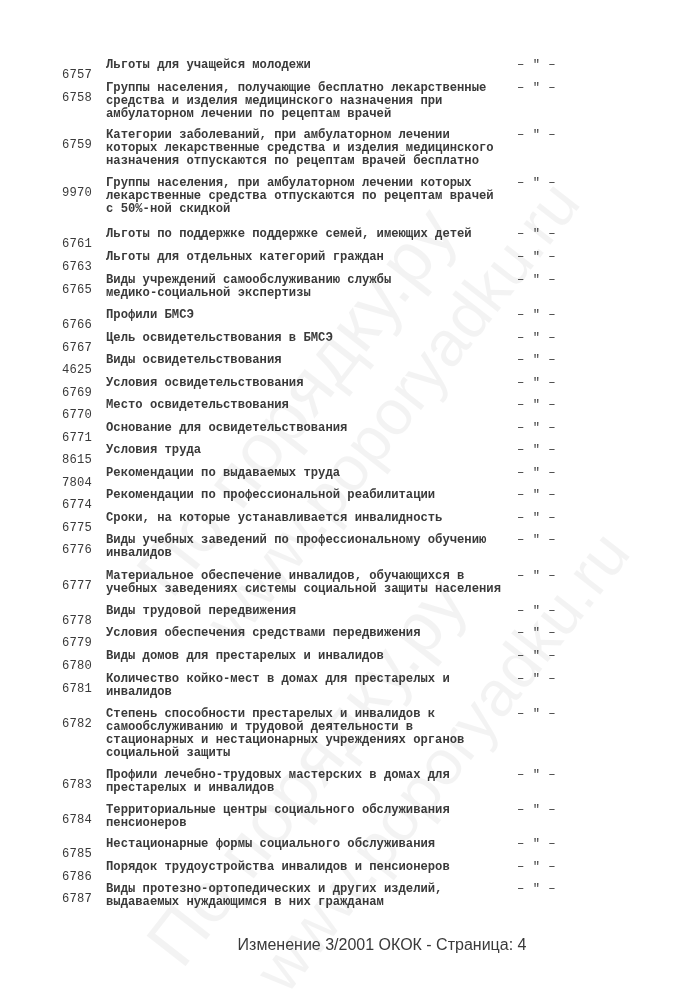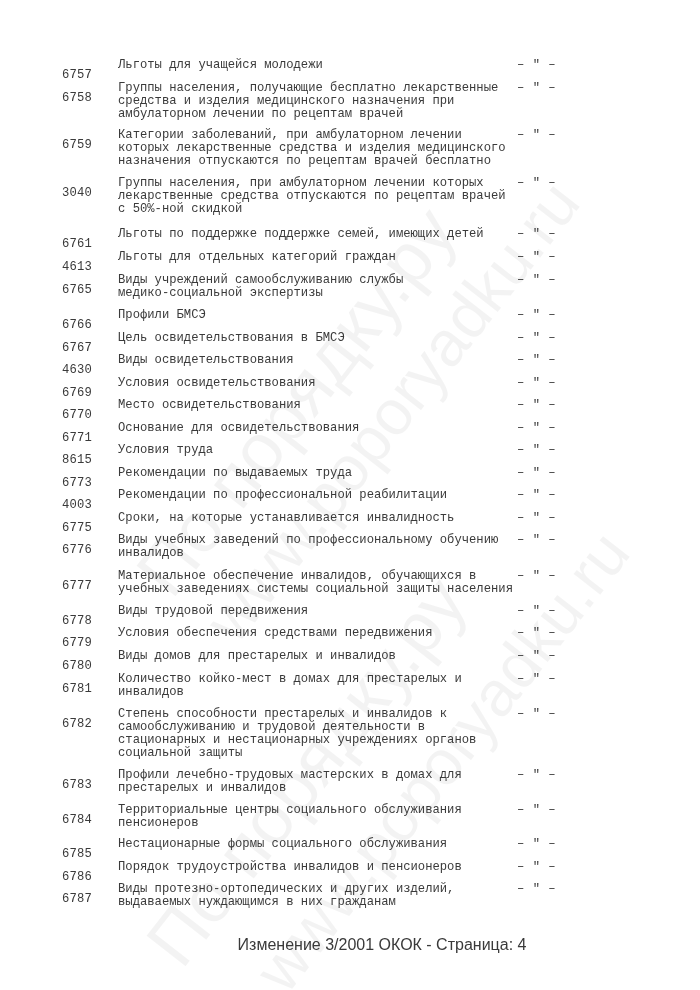--- a/index.html
+++ b/index.html
@@ -43,24 +43,25 @@
       line-height: 13px;
     }
     .code {
       position: absolute;
       left: 62px;
       top: 10px;
       letter-spacing: 0.2px;
     }
     .desc {
       position: absolute;
-      left: 118px;
+      left: 106px;
       top: 0;
       width: 405px;
       white-space: pre-line;
+      font-weight: bold;
     }
     .ditto {
       position: absolute;
       left: 517px;
       top: 0;
       width: 42px;
       white-space: pre;
       letter-spacing: 0.5px;
     }
     .footer {
@@ -99,54 +100,54 @@
         <span class="ditto">– " –</span>
       </div>
       <div class="entry" style="top: 129px;">
         <span class="code">6759</span>
         <span class="desc">Категории заболеваний, при амбулаторном лечении
 которых лекарственные средства и изделия медицинского
 назначения отпускаются по рецептам врачей бесплатно</span>
         <span class="ditto">– " –</span>
       </div>
       <div class="entry" style="top: 177px;">
-        <span class="code">3040</span>
+        <span class="code">9970</span>
         <span class="desc">Группы населения, при амбулаторном лечении которых
 лекарственные средства отпускаются по рецептам врачей
 с 50%-ной скидкой</span>
         <span class="ditto">– " –</span>
       </div>
       <div class="entry" style="top: 228px;">
         <span class="code">6761</span>
         <span class="desc">Льготы по поддержке поддержке семей, имеющих детей</span>
         <span class="ditto">– " –</span>
       </div>
       <div class="entry" style="top: 251px;">
-        <span class="code">4613</span>
+        <span class="code">6763</span>
         <span class="desc">Льготы для отдельных категорий граждан</span>
         <span class="ditto">– " –</span>
       </div>
       <div class="entry" style="top: 274px;">
         <span class="code">6765</span>
         <span class="desc">Виды учреждений самообслуживанию службы
 медико-социальной экспертизы</span>
         <span class="ditto">– " –</span>
       </div>
       <div class="entry" style="top: 309px;">
         <span class="code">6766</span>
         <span class="desc">Профили БМСЭ</span>
         <span class="ditto">– " –</span>
       </div>
       <div class="entry" style="top: 332px;">
         <span class="code">6767</span>
         <span class="desc">Цель освидетельствования в БМСЭ</span>
         <span class="ditto">– " –</span>
       </div>
       <div class="entry" style="top: 354px;">
-        <span class="code">4630</span>
+        <span class="code">4625</span>
         <span class="desc">Виды освидетельствования</span>
         <span class="ditto">– " –</span>
       </div>
       <div class="entry" style="top: 377px;">
         <span class="code">6769</span>
         <span class="desc">Условия освидетельствования</span>
         <span class="ditto">– " –</span>
       </div>
       <div class="entry" style="top: 399px;">
         <span class="code">6770</span>
@@ -157,26 +158,26 @@
         <span class="code">6771</span>
         <span class="desc">Основание для освидетельствования</span>
         <span class="ditto">– " –</span>
       </div>
       <div class="entry" style="top: 444px;">
         <span class="code">8615</span>
         <span class="desc">Условия труда</span>
         <span class="ditto">– " –</span>
       </div>
       <div class="entry" style="top: 467px;">
-        <span class="code">6773</span>
+        <span class="code">7804</span>
         <span class="desc">Рекомендации по выдаваемых труда</span>
         <span class="ditto">– " –</span>
       </div>
       <div class="entry" style="top: 489px;">
-        <span class="code">4003</span>
+        <span class="code">6774</span>
         <span class="desc">Рекомендации по профессиональной реабилитации</span>
         <span class="ditto">– " –</span>
       </div>
       <div class="entry" style="top: 512px;">
         <span class="code">6775</span>
         <span class="desc">Сроки, на которые устанавливается инвалидность</span>
         <span class="ditto">– " –</span>
       </div>
       <div class="entry" style="top: 534px;">
         <span class="code">6776</span>

